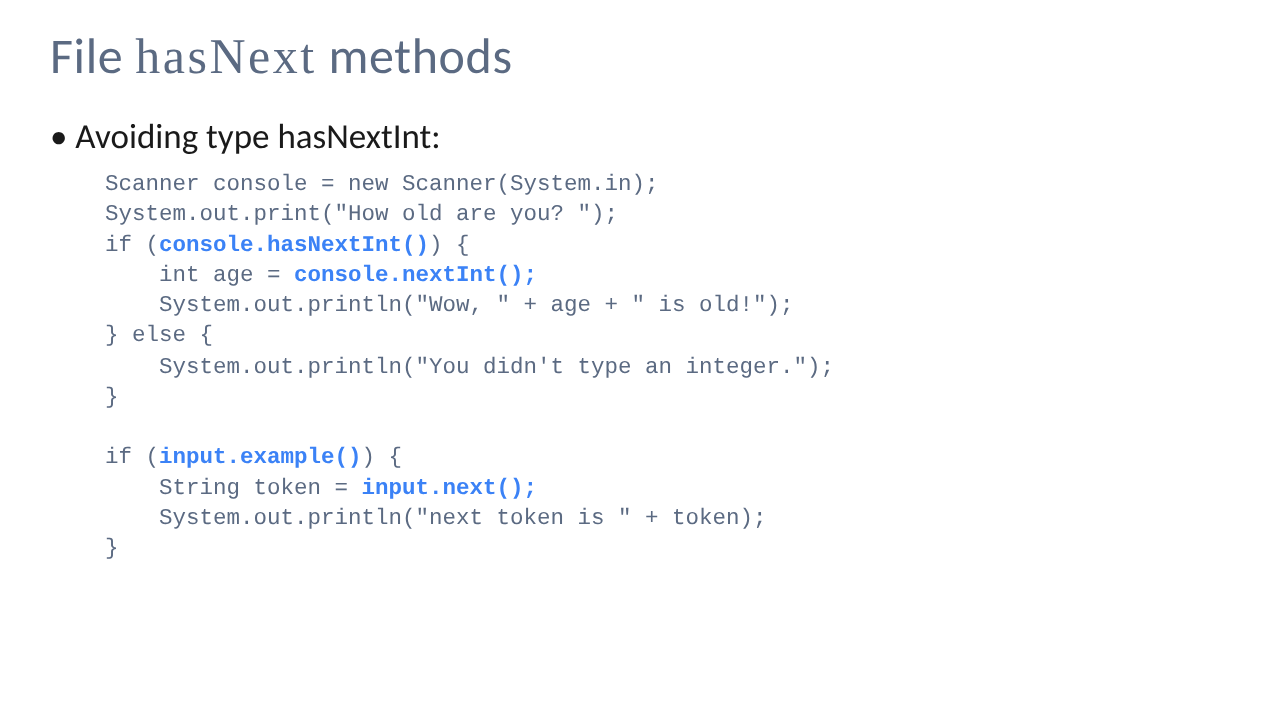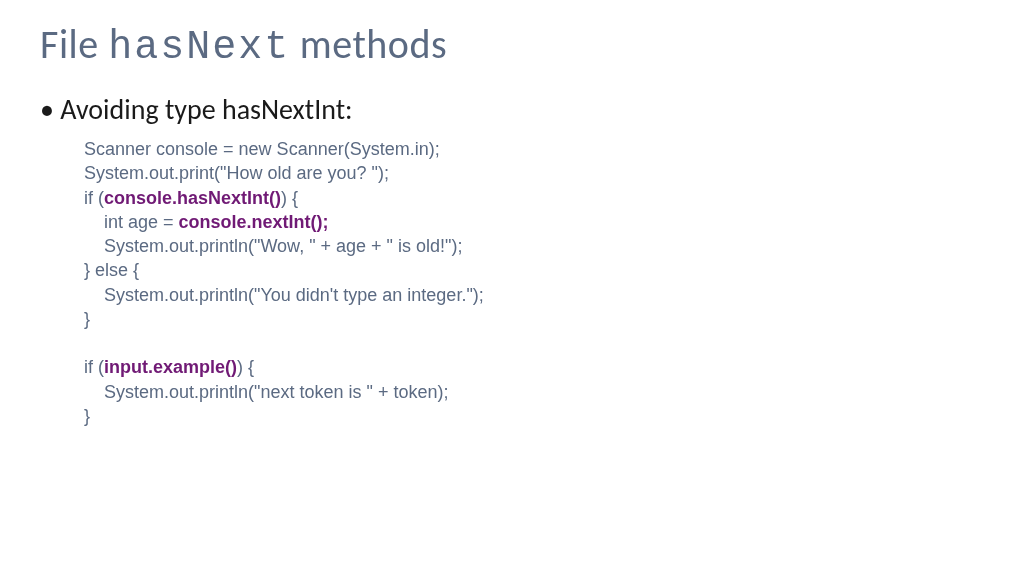--- a/index.html
+++ b/index.html
@@ -17,54 +17,54 @@
     flex-direction: column;
   }
   .title {
     font-size: 40px;
     font-weight: 400;
     color: #5b6a82;
     margin-bottom: 22px;
     letter-spacing: 0.5px;
   }
   .title .mono {
-    font-family: Liberation Mono, monospace;
+    font-family: Liberation Serif, serif;
     letter-spacing: 2px;
   }
   .bullet {
     font-size: 28px;
     color: #1a1a1a;
     margin-bottom: 10px;
     font-weight: 400;
     position: relative;
     padding-left: 0;
   }
   .bullet::before {
     content: "• ";
   }
   .code {
-    font-family: Liberation Sans, sans-serif;
+    font-family: Liberation Mono, monospace;
     font-size: 18px;
     color: #5b6a82;
     line-height: 1.35;
     white-space: pre;
     margin-left: 44px;
     margin-bottom: 24px;
     font-weight: 400;
   }
   .code b {
     font-weight: 700;
-    color: #701a75;
+    color: #3b82f6;
   }
 </style>
 </head>
 <body>
 
 <div class="slide">
   <div class="title">
     <span>File </span><span class="mono">hasNext</span><span> methods</span>
   </div>
 
   <div class="bullet">Avoiding type hasNextInt:</div>
   <div class="code" id="code-0"><div>Scanner console = new Scanner(System.in);</div><div>System.out.print("How old are you? ");</div><div><span>if (</span><b>console.hasNextInt()</b><span>) {</span></div><div><span>    int age = </span><b>console.nextInt();</b><span></span></div><div>    System.out.println("Wow, " + age + " is old!");</div><div>} else {</div><div>    System.out.println("You didn't type an integer.");</div><div>}</div></div>
 
-  <div class="code" id="code-1"><div><span>if (</span><b>input.example()</b><span>) {</span></div><div>    System.out.println("next token is " + token);</div><div>}</div></div>
+  <div class="code" id="code-1"><div><span>if (</span><b>input.example()</b><span>) {</span></div><div><span>    String token = </span><b>input.next();</b><span></span></div><div>    System.out.println("next token is " + token);</div><div>}</div></div>
 </div>
 
 </body></html>

